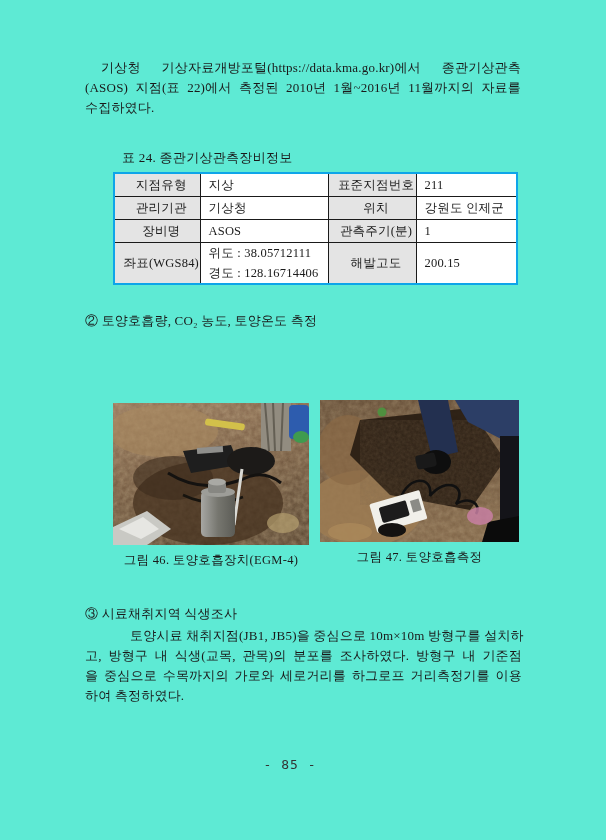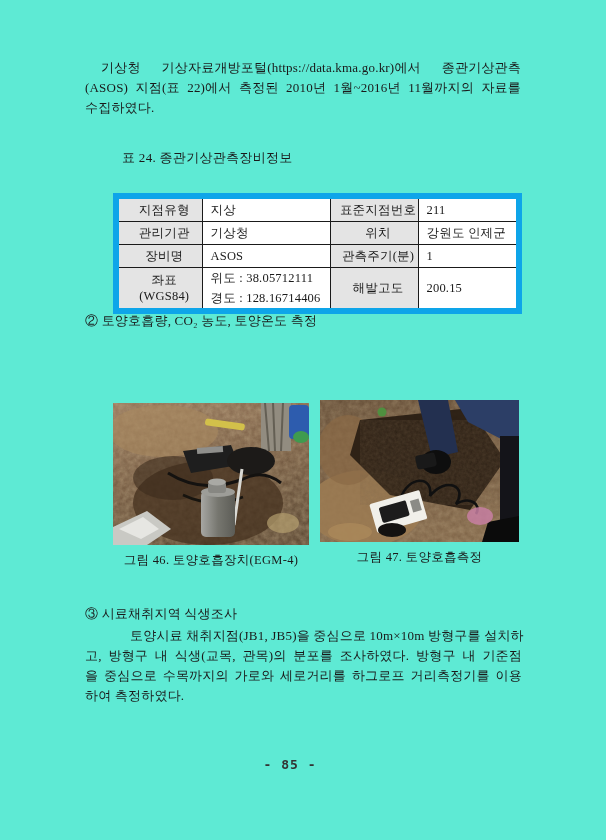--- a/index.html
+++ b/index.html
@@ -12,21 +12,21 @@
   .bodytext{font-size:13px;line-height:20px;letter-spacing:0.2px;}
   .jline{text-align:justify;text-align-last:justify;white-space:nowrap;}
   .lastline{text-align:left;text-align-last:left;}
   .ind-intro{padding-left:16px;}
   .ind-s2{padding-left:13px;}
   .ind-s3{padding-left:45px;}
   .heading{font-size:13px;letter-spacing:0.2px;white-space:nowrap;}
   .tbl-title{font-size:13px;letter-spacing:0.3px;white-space:nowrap;}
   table.equip{
     border-collapse:collapse;table-layout:fixed;
-    width:403px;border:6px solid #0ea5e9;margin-top:21px;
+    width:403px;border:2px solid #0ea5e9;
   }
   table.equip td{
     border:1px solid #1a1a1a;font-size:12.5px;letter-spacing:0.2px;
     padding:0 0 0 8px;height:22px;vertical-align:middle;overflow:hidden;
   }
   td.lbl{background:#e4e4e4;text-align:center;padding:0 2px;}
   td.val{background:#ffffff;text-align:left;}
   td.coord-val{height:46px;}
   .coord-line{line-height:20px;}
   .caption{font-size:12.5px;letter-spacing:0.3px;text-align:center;white-space:nowrap;}
@@ -171,15 +171,15 @@
   <div class="abs caption" style="left:320px;top:549px;width:199px;">그림 47. 토양호흡측정</div>
 
   <div class="abs heading" style="left:85px;top:605px;">③ 시료채취지역 식생조사</div>
   <div class="abs bodytext" style="left:85px;top:626px;width:437px;">
     <div class="jline ind-s3">토양시료 채취지점(JB1, JB5)을 중심으로 10m×10m 방형구를 설치하</div>
     <div class="jline">고, 방형구 내 식생(교목, 관목)의 분포를 조사하였다. 방형구 내 기준점</div>
     <div class="jline">을 중심으로 수목까지의 가로와 세로거리를 하그로프 거리측정기를 이용</div>
     <div class="lastline">하여 측정하였다.</div>
   </div>
 
-  <div class="abs pagenum" style="left:0;top:757px;width:580px;font-weight:bold;">- 85 -</div>
+  <div class="abs pagenum" style="left:0;top:757px;width:580px;">- 85 -</div>
 
 </div>
 
 </body></html>

